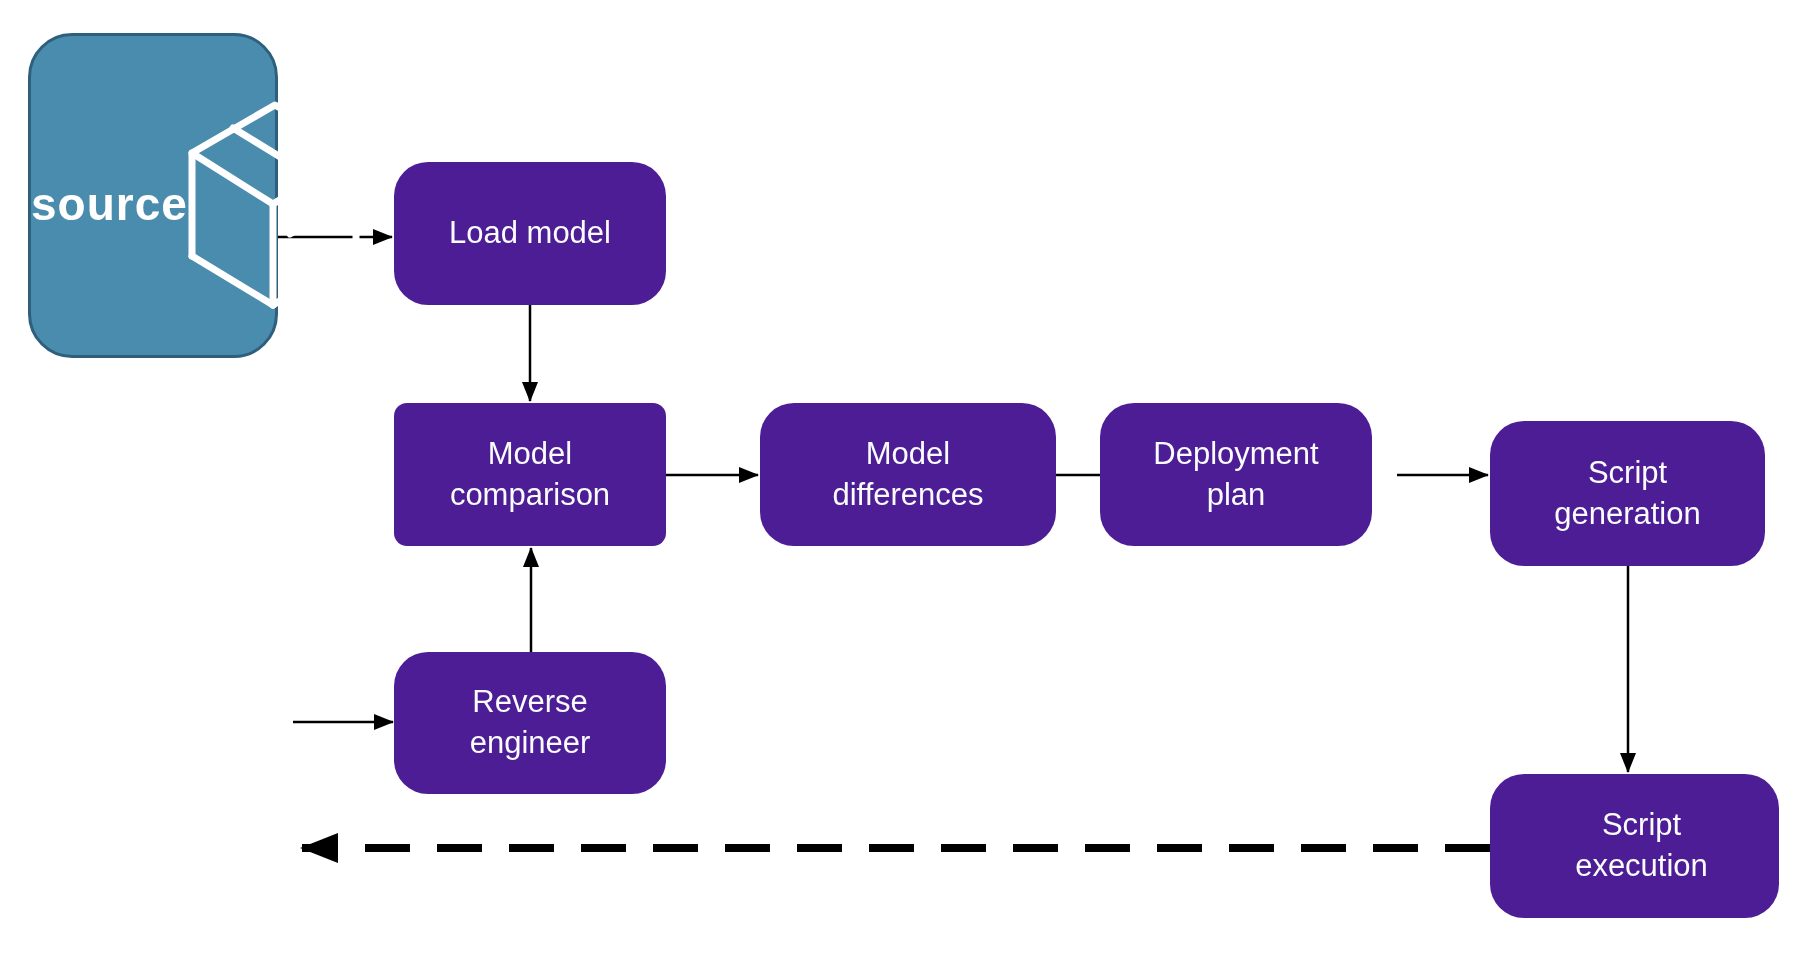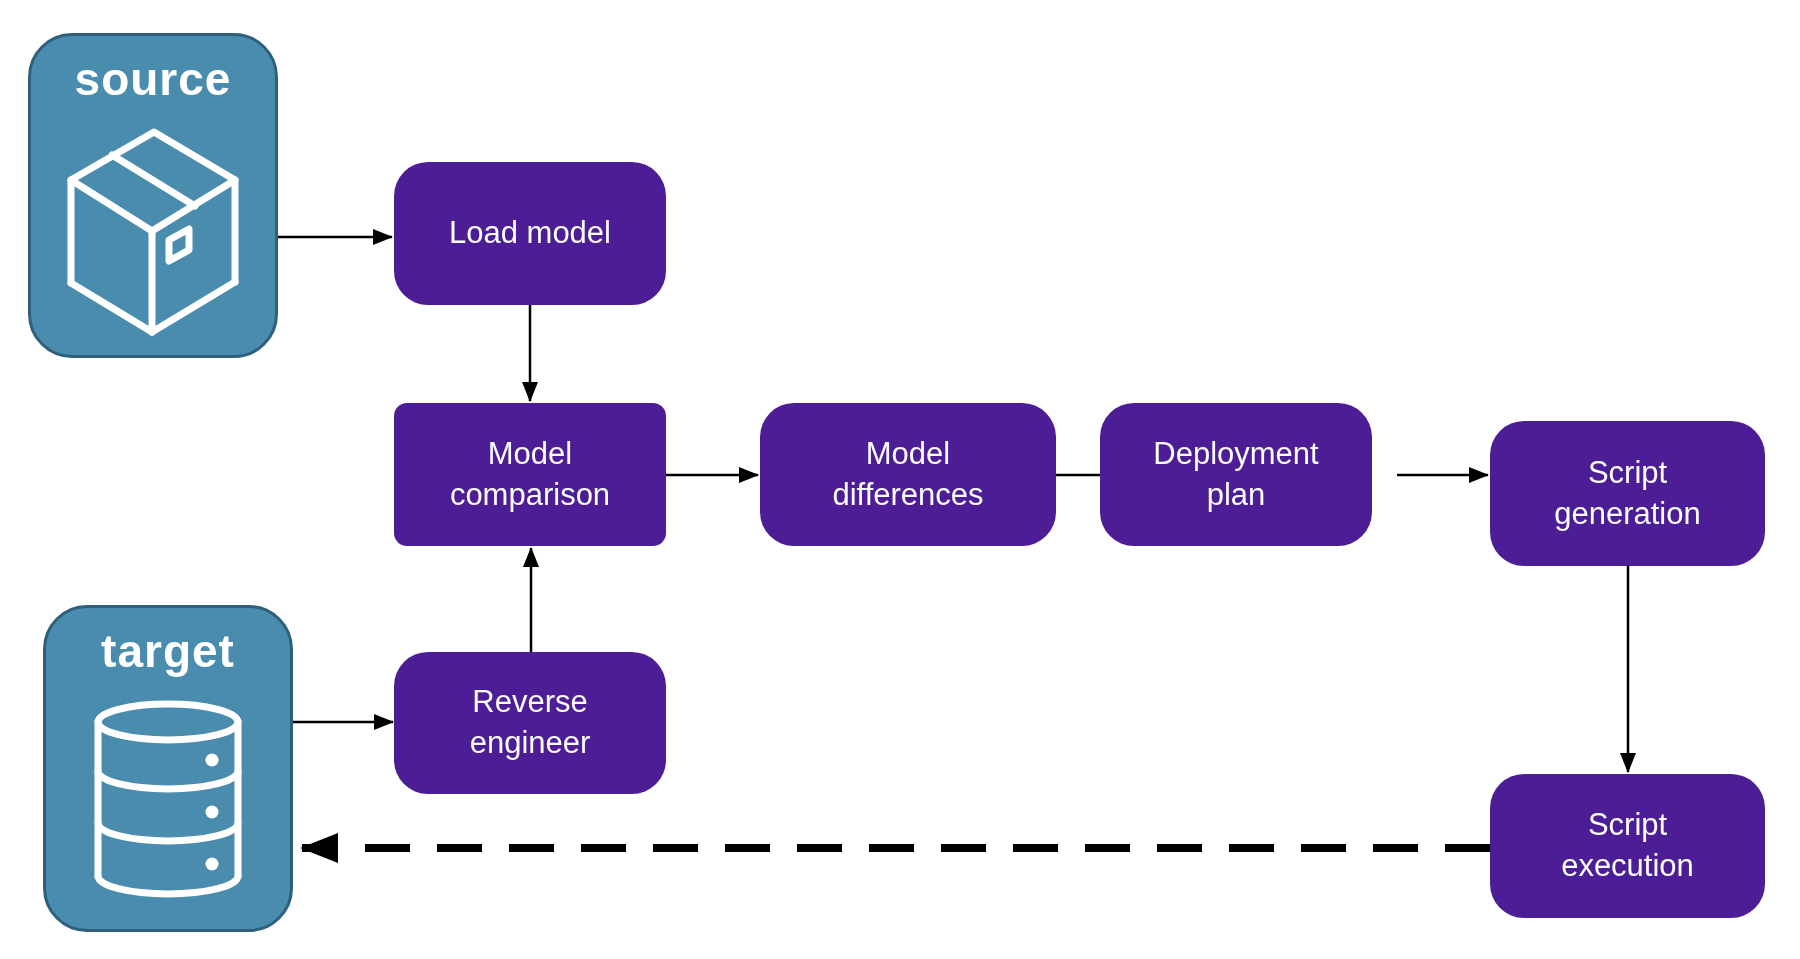--- a/index.html
+++ b/index.html
@@ -45,21 +45,21 @@
     text-align: center;
     width: 205px;
   }
   .endpoint {
     position: absolute;
     background: #4A8CAD;
     border: 3px solid #2E5F7D;
     border-radius: 44px;
     box-sizing: border-box;
     display: flex;
-    flex-direction: column;
+    flex-direction: row;
     align-items: center;
   }
   .endpoint-label {
     color: #ffffff;
     font-size: 46px;
     font-weight: 700;
     margin-top: 16px;
     letter-spacing: 1px;
   }
   .endpoint-icon {
@@ -107,36 +107,20 @@
         <line x1="4" y1="52" x2="4" y2="155"></line>
         <line x1="168" y1="52" x2="168" y2="154"></line>
         <line x1="85" y1="103" x2="85" y2="204"></line>
         <line x1="4" y1="155" x2="85" y2="204"></line>
         <line x1="168" y1="154" x2="85" y2="204"></line>
         <polygon points="102,112 122,101 122,122 102,133"></polygon>
       </svg>
     </div>
   </div>
 
-  <div class="endpoint" style="left:43px; top:605px; width:250px; height:327px;">
-    <div class="endpoint-label">target</div>
-    <div class="endpoint-icon">
-      <svg width="152" height="198" viewBox="0 0 152 198">
-        <ellipse cx="76" cy="22" rx="70" ry="18"></ellipse>
-        <line x1="6" y1="22" x2="6" y2="176"></line>
-        <line x1="146" y1="22" x2="146" y2="176"></line>
-        <path d="M6,71 A70 18 0 0 0 146,71"></path>
-        <path d="M6,123 A70 18 0 0 0 146,123"></path>
-        <path d="M6,176 A70 18 0 0 0 146,176"></path>
-        <circle cx="120" cy="60" r="6.5" fill="#ffffff" stroke="none"></circle>
-        <circle cx="120" cy="112" r="6.5" fill="#ffffff" stroke="none"></circle>
-        <circle cx="120" cy="164" r="6.5" fill="#ffffff" stroke="none"></circle>
-      </svg>
-    </div>
-  </div>
 
   <div class="node" style="left:394px; top:162px; width:272px; height:143px;">
     <div class="node-label">Load model</div>
   </div>
 
   <div class="node" style="left:394px; top:403px; width:272px; height:143px;border-radius:13px;">
     <div class="node-label">Model comparison</div>
   </div>
 
   <div class="node" style="left:760px; top:403px; width:296px; height:143px;">
@@ -148,17 +132,17 @@
   </div>
 
   <div class="node" style="left:1490px; top:405px; width:275px; height:145px;margin-top:16px;">
     <div class="node-label">Script generation</div>
   </div>
 
   <div class="node" style="left:394px; top:652px; width:272px; height:142px;">
     <div class="node-label">Reverse engineer</div>
   </div>
 
-  <div class="node" style="left:1490px; top:774px; width:275px; height:144px;">
+  <div class="node" style="left:1490px; top:774px; width:275px; height:144px;padding-left:14px;">
     <div class="node-label">Script execution</div>
   </div>
 
 </div>
 
 </body></html>

